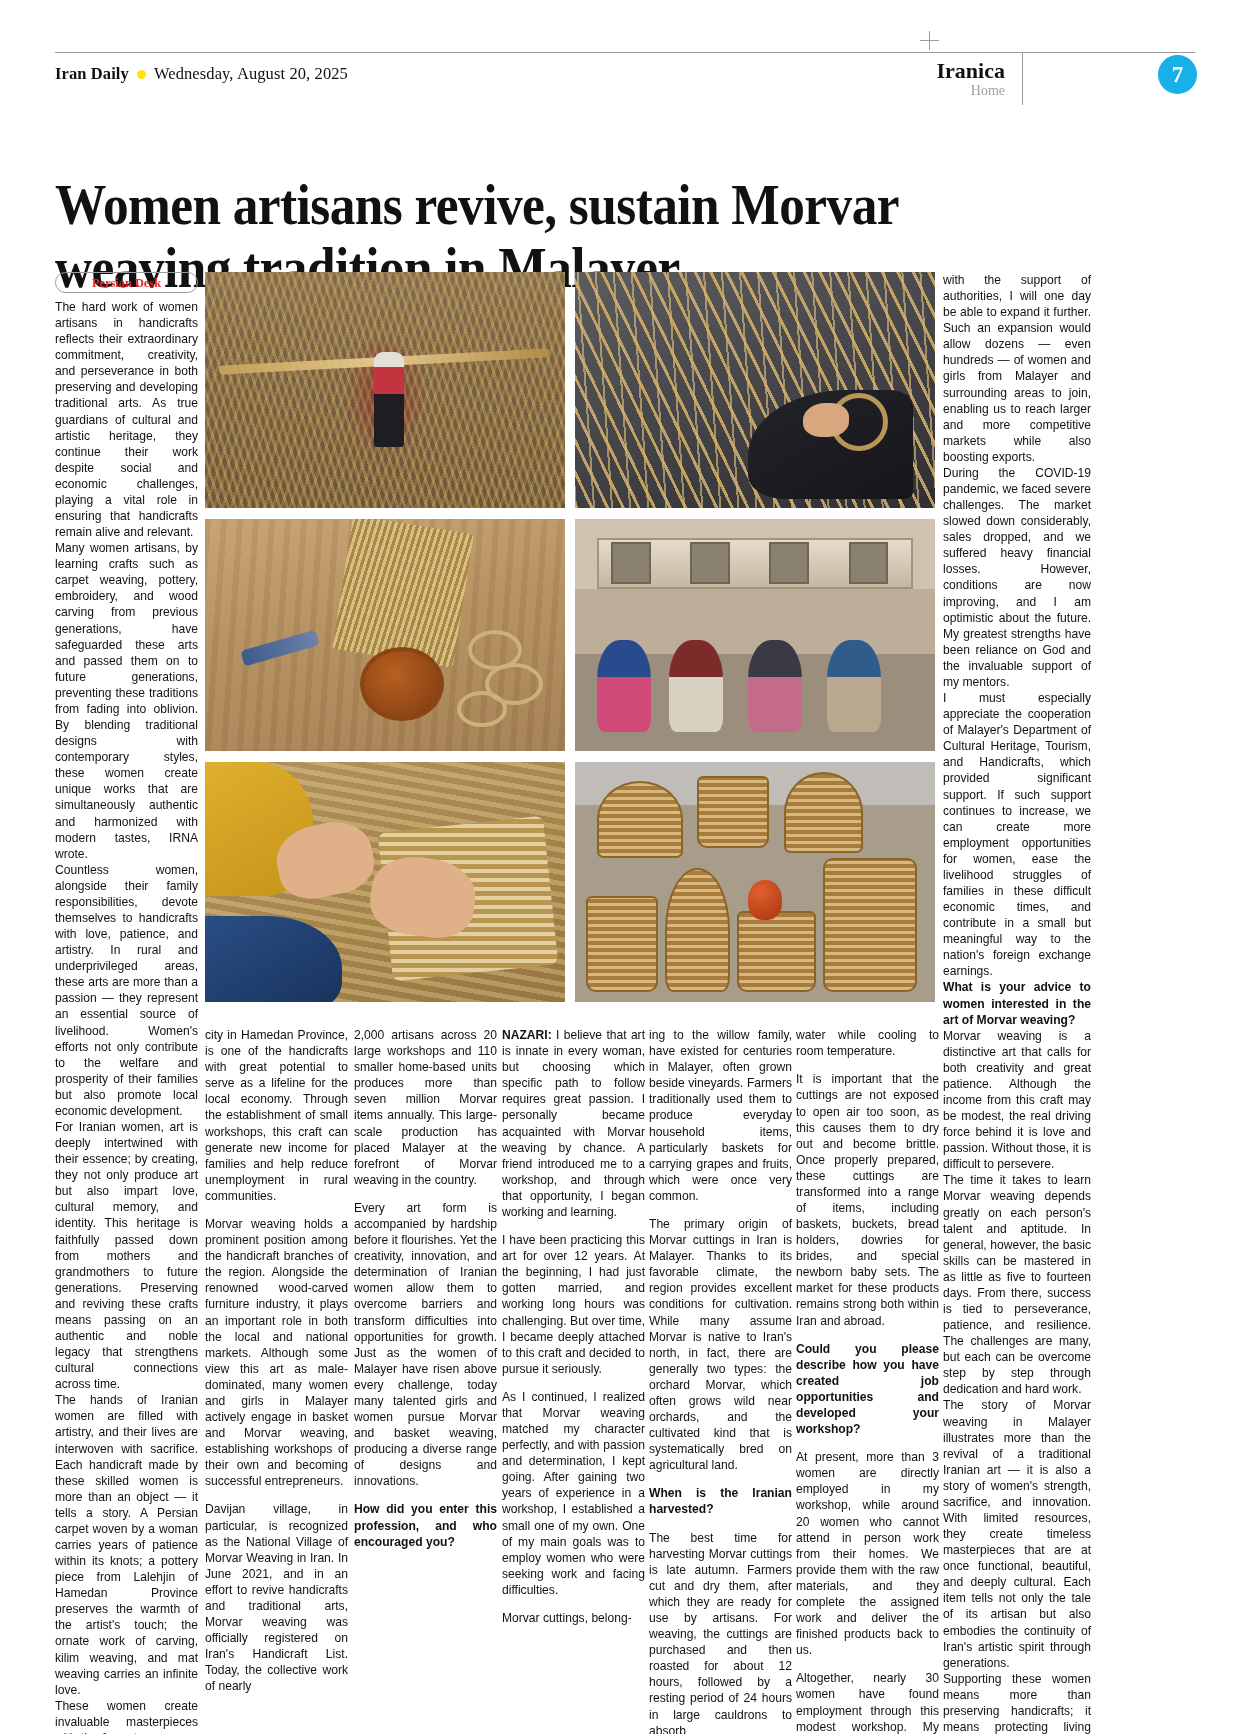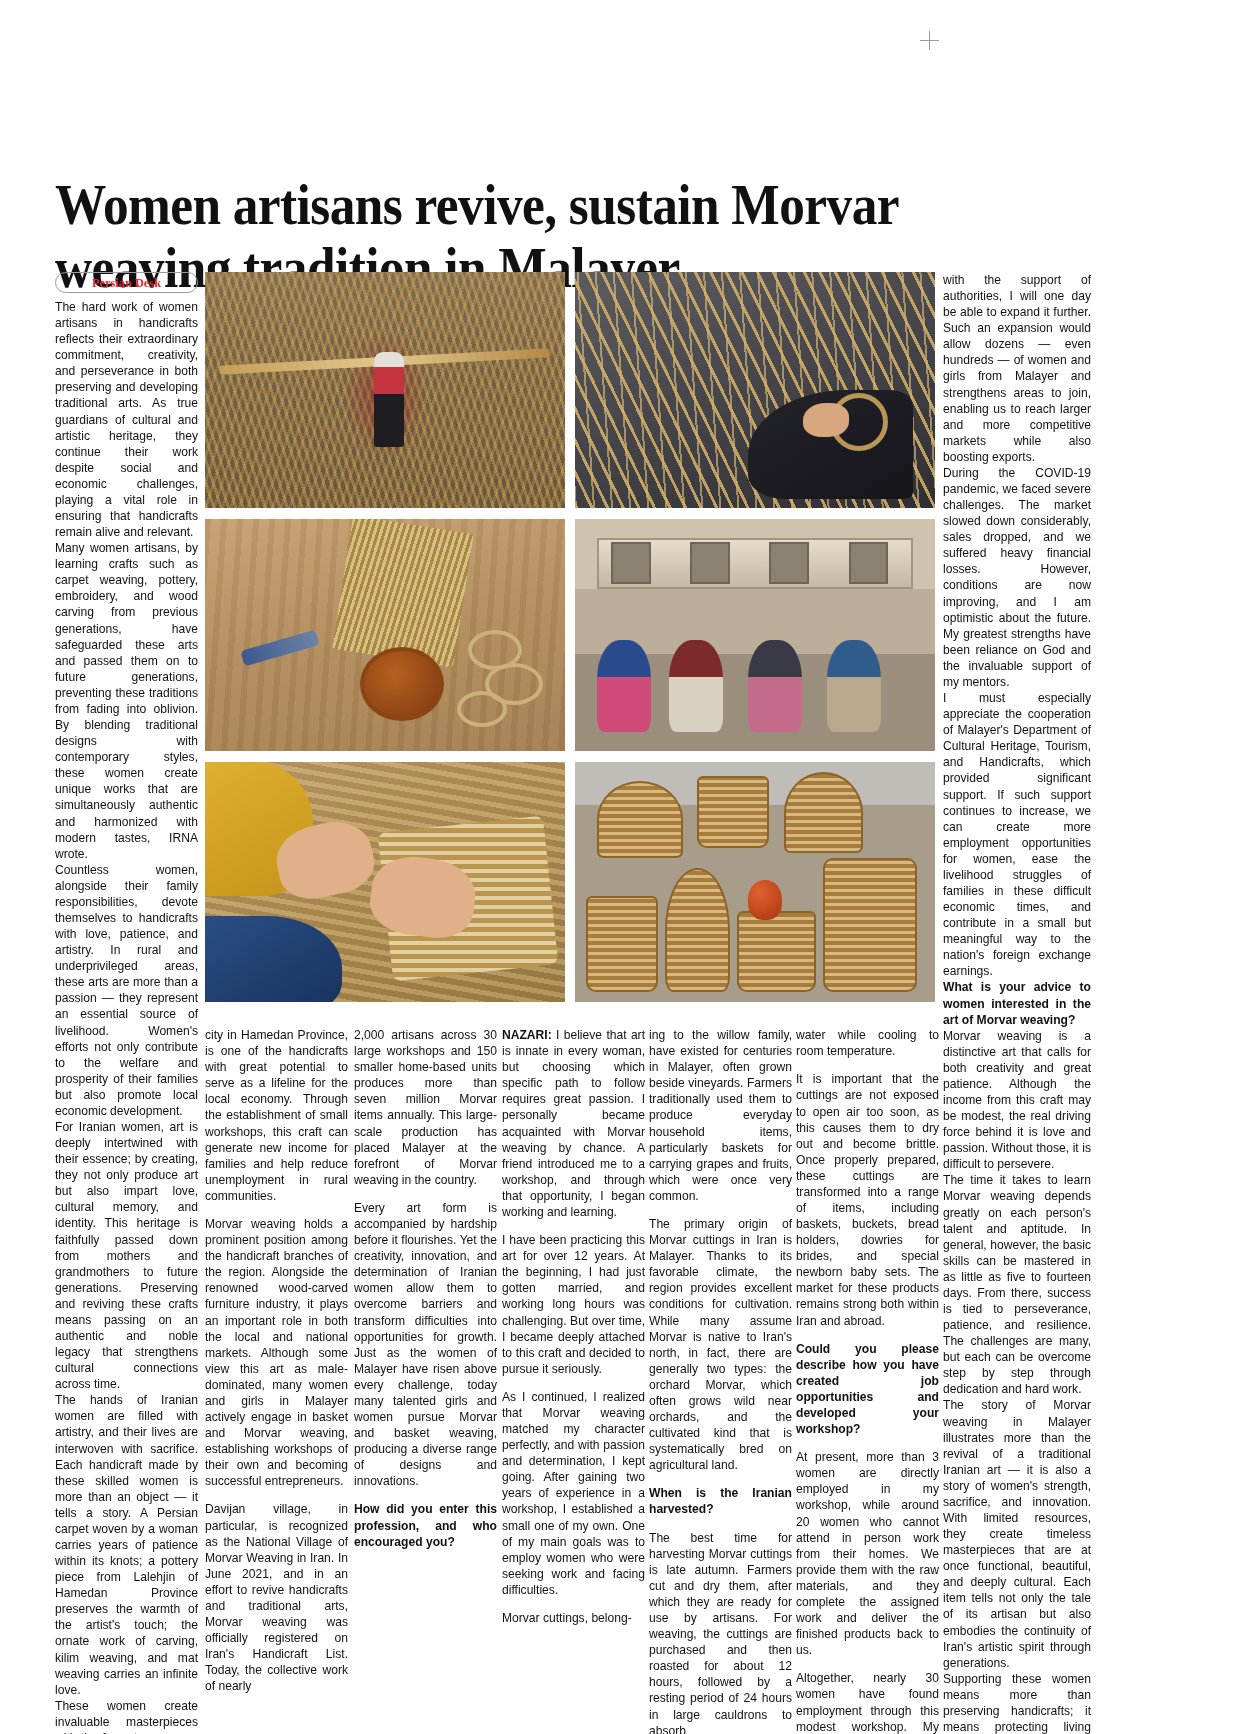--- a/index.html
+++ b/index.html
@@ -263,20 +263,33 @@
     border-radius:48% 48% 42% 42%;
   }
 </style>
 </head>
 <body>
 
 <div class="page">
 
   <div class="crop-mark"></div>
 
+  <div class="masthead">
+    <div class="mast-left">
+      <span class="mast-brand">Iran Daily</span>
+      <span class="mast-dot"></span>
+      <span class="mast-date">Wednesday, August 20, 2025</span>
+    </div>
+    <div class="mast-section">
+      <div class="mast-section-title">Iranica</div>
+      <div class="mast-section-sub">Home</div>
+    </div>
+    <div class="mast-divider"></div>
+    <div class="page-badge">7</div>
+  </div>
 
   <h1 class="headline">Women artisans revive, sustain Morvar weaving tradition in Malayer</h1>
 
   <div class="photo" id="ph1">
     <div class="ph-bg"></div>
     <div class="bundle"></div>
     <div class="fig"></div>
 
   </div>
 
@@ -343,38 +356,38 @@
         <p>Many women artisans, by learning crafts such as carpet weaving, pottery, embroidery, and wood carving from previous generations, have safeguarded these arts and passed them on to future generations, preventing these traditions from fading into oblivion. By blending traditional designs with contemporary styles, these women create unique works that are simultaneously authentic and harmonized with modern tastes, IRNA wrote.</p>
         <p>Countless women, alongside their family responsibilities, devote themselves to handicrafts with love, patience, and artistry. In rural and underprivileged areas, these arts are more than a passion — they represent an essential source of livelihood. Women's efforts not only contribute to the welfare and prosperity of their families but also promote local economic development.</p>
         <p>For Iranian women, art is deeply intertwined with their essence; by creating, they not only produce art but also impart love, cultural memory, and identity. This heritage is faithfully passed down from mothers and grandmothers to future generations. Preserving and reviving these crafts means passing on an authentic and noble legacy that strengthens cultural connections across time.</p>
         <p>The hands of Iranian women are filled with artistry, and their lives are interwoven with sacrifice. Each handicraft made by these skilled women is more than an object — it tells a story. A Persian carpet woven by a woman carries years of patience within its knots; a pottery piece from Lalehjin of Hamedan Province preserves the warmth of the artist's touch; the ornate work of carving, kilim weaving, and mat weaving carries an infinite love.</p>
         <p>These women create invaluable masterpieces with the fewest resources. Yet, they need to be seen, recognized, and supported so that their art continues to thrive. Handicrafts are not simply handmade products; they embody spirit, memory, and the very soul of culture.</p>
       </div>
   </div>
 
   <div class="col" id="col-right-top">
     <div id="rightbody">
-        <p>with the support of authorities, I will one day be able to expand it further. Such an expansion would allow dozens — even hundreds — of women and girls from Malayer and strengthens areas to join, enabling us to reach larger and more competitive markets while also boosting exports.</p>
+        <p>with the support of authorities, I will one day be able to expand it further. Such an expansion would allow dozens — even hundreds — of women and girls from Malayer and surrounding areas to join, enabling us to reach larger and more competitive markets while also boosting exports.</p>
         <p>During the COVID-19 pandemic, we faced severe challenges. The market slowed down considerably, sales dropped, and we suffered heavy financial losses. However, conditions are now improving, and I am optimistic about the future. My greatest strengths have been reliance on God and the invaluable support of my mentors.</p>
         <p>I must especially appreciate the cooperation of Malayer's Department of Cultural Heritage, Tourism, and Handicrafts, which provided significant support. If such support continues to increase, we can create more employment opportunities for women, ease the livelihood struggles of families in these difficult economic times, and contribute in a small but meaningful way to the nation's foreign exchange earnings.</p>
         <p class="q">What is your advice to women interested in the art of Morvar weaving?</p>
         <p>Morvar weaving is a distinctive art that calls for both creativity and great patience. Although the income from this craft may be modest, the real driving force behind it is love and passion. Without those, it is difficult to persevere.</p>
         <p>The time it takes to learn Morvar weaving depends greatly on each person's talent and aptitude. In general, however, the basic skills can be mastered in as little as five to fourteen days. From there, success is tied to perseverance, patience, and resilience. The challenges are many, but each can be overcome step by step through dedication and hard work.</p>
         <p>The story of Morvar weaving in Malayer illustrates more than the revival of a traditional Iranian art — it is also a story of women's strength, sacrifice, and innovation. With limited resources, they create timeless masterpieces that are at once functional, beautiful, and deeply cultural. Each item tells not only the tale of its artisan but also embodies the continuity of Iran's artistic spirit through generations.</p>
         <p>Supporting these women means more than preserving handicrafts; it means protecting living heritage, empowering communities, and investing in cultural identity. Their art is not just woven into baskets or carpets — it is woven into the very fabric of life.</p>
       </div>
   </div>
 
   <div class="botcol" id="bc1">
       <p>city in Hamedan Province, is one of the handicrafts with great potential to serve as a lifeline for the local economy. Through the establishment of small workshops, this craft can generate new income for families and help reduce unemployment in rural communities.</p>
       <p>Morvar weaving holds a prominent position among the handicraft branches of the region. Alongside the renowned wood-carved furniture industry, it plays an important role in both the local and national markets. Although some view this art as male-dominated, many women and girls in Malayer actively engage in basket and Morvar weaving, establishing workshops of their own and becoming successful entrepreneurs.</p>
       <p>Davijan village, in particular, is recognized as the National Village of Morvar Weaving in Iran. In June 2021, and in an effort to revive handicrafts and traditional arts, Morvar weaving was officially registered on Iran's Handicraft List. Today, the collective work of nearly</p>
     </div>
   <div class="botcol" id="bc2">
-      <p>2,000 artisans across 30 large workshops and 150 smaller home-based units produces more than seven million Morvar items annually. This large-scale production has placed Malayer at the forefront of Morvar weaving in the country.</p>
+      <p>2,000 artisans across 20 large workshops and 110 smaller home-based units produces more than seven million Morvar items annually. This large-scale production has placed Malayer at the forefront of Morvar weaving in the country.</p>
       <p>Every art form is accompanied by hardship before it flourishes. Yet the creativity, innovation, and determination of Iranian women allow them to overcome barriers and transform difficulties into opportunities for growth. Just as the women of Malayer have risen above every challenge, today many talented girls and women pursue Morvar and basket weaving, producing a diverse range of designs and innovations.</p>
       <p class="q">How did you enter this profession, and who encouraged you?</p>
     </div>
   <div class="botcol" id="bc3">
       <p><span class="speaker">NAZARI: </span>I believe that art is innate in every woman, but choosing which specific path to follow requires great passion. I personally became acquainted with Morvar weaving by chance. A friend introduced me to a workshop, and through that opportunity, I began working and learning.</p>
       <p>I have been practicing this art for over 12 years. At the beginning, I had just gotten married, and working long hours was challenging. But over time, I became deeply attached to this craft and decided to pursue it seriously.</p>
       <p>As I continued, I realized that Morvar weaving matched my character perfectly, and with passion and determination, I kept going. After gaining two years of experience in a workshop, I established a small one of my own. One of my main goals was to employ women who were seeking work and facing difficulties.</p>
       <p>Morvar cuttings, belong-</p>
     </div>
   <div class="botcol" id="bc4">

